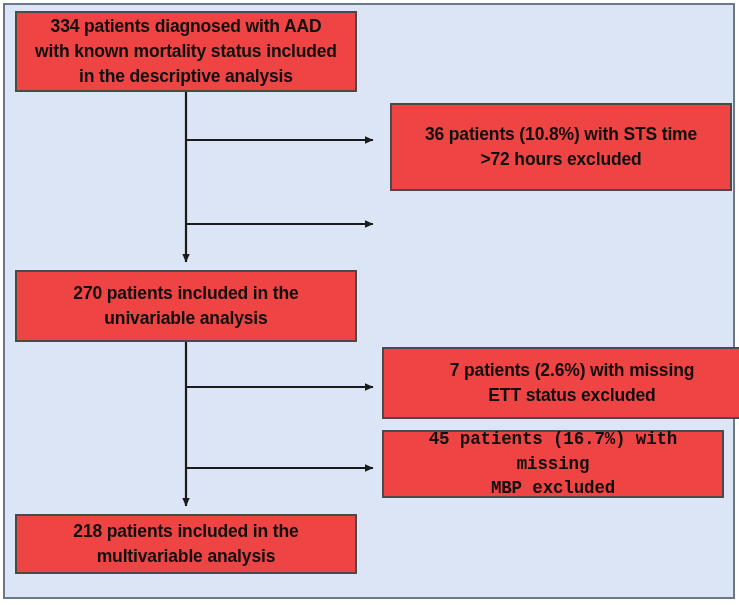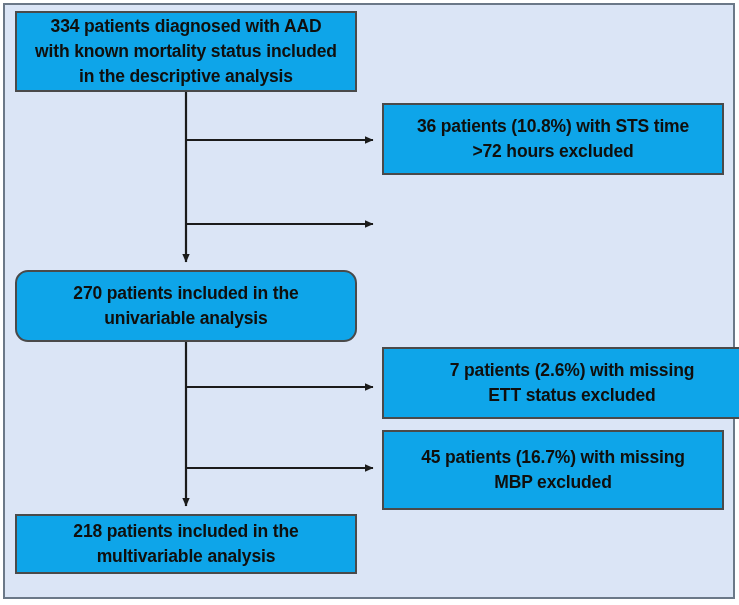--- a/index.html
+++ b/index.html
@@ -29,47 +29,47 @@
     position: absolute;
     left: 0;
     top: 0;
     width: 739px;
     height: 605px;
     pointer-events: none;
   }
   .node-box {
     position: absolute;
     box-sizing: border-box;
-    background: #0ea5e9;
+    background: #ef4444;
     border: 2px solid #4a4a4a;
     display: flex;
     align-items: center;
     justify-content: center;
     text-align: center;
     color: #100f0d;
     font-weight: bold;
     font-size: 17.5px;
     line-height: 1.42;
     letter-spacing: -0.15px;
     padding: 2px 8px;
   }
   .node-box .node-text {
     display: block;
     width: 100%;
     white-space: pre-line;
   }
   
   #node-descriptive { left: 15px;  top: 11px;  width: 342px; height: 81px; }
-  #node-univariable { left: 15px;  top: 270px; width: 342px; height: 72px; border-radius: 13px; }
+  #node-univariable { left: 15px;  top: 270px; width: 342px; height: 72px; }
   #node-multivariable { left: 15px; top: 514px; width: 342px; height: 60px; }
   
-  #node-excl-sts-time   { left: 382px; top: 103px; width: 342px; height: 72px; }
+  #node-excl-sts-time   { left: 390px; top: 103px; width: 342px; height: 88px; }
   #node-excl-sts-missing{ left: 382px; top: 186px; width: 342px; height: 72px; }
   #node-excl-ett        { left: 382px; top: 347px; width: 380px; height: 72px; }
-  #node-excl-mbp        { left: 382px; top: 430px; width: 342px; height: 80px; }
+  #node-excl-mbp        { left: 382px; top: 430px; width: 342px; height: 68px; font-family: Liberation Mono, monospace; }
 </style>
 </head>
 <body>
 
 <div id="flowchart-root">
 
   <div id="outer-frame"></div>
 
   <svg id="connector-layer" viewBox="0 0 739 605" xmlns="http://www.w3.org/2000/svg">
     <defs>

